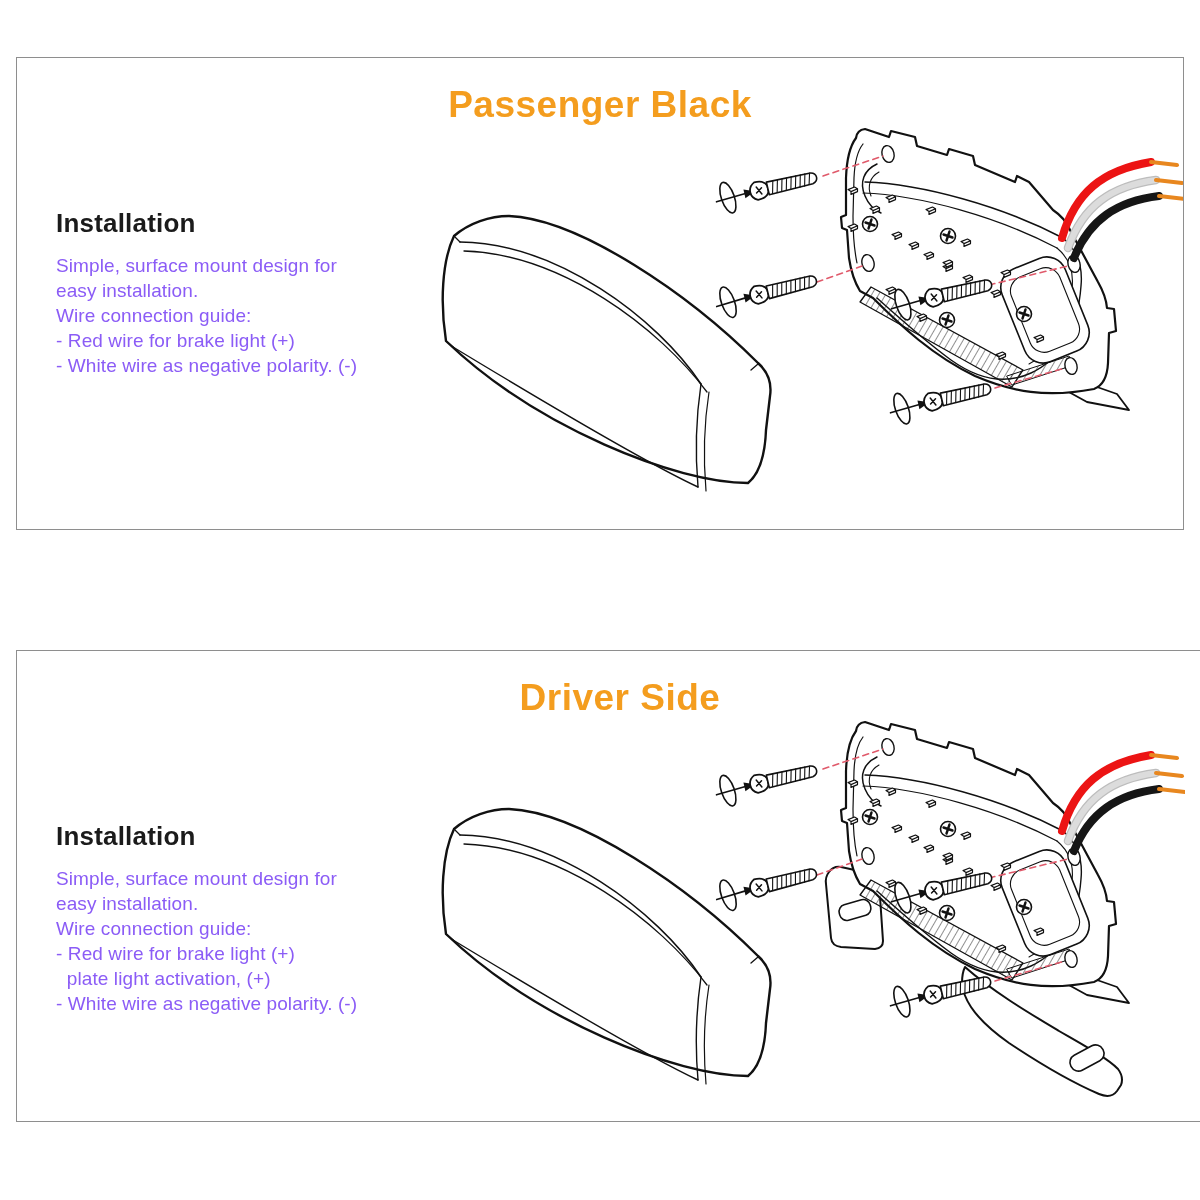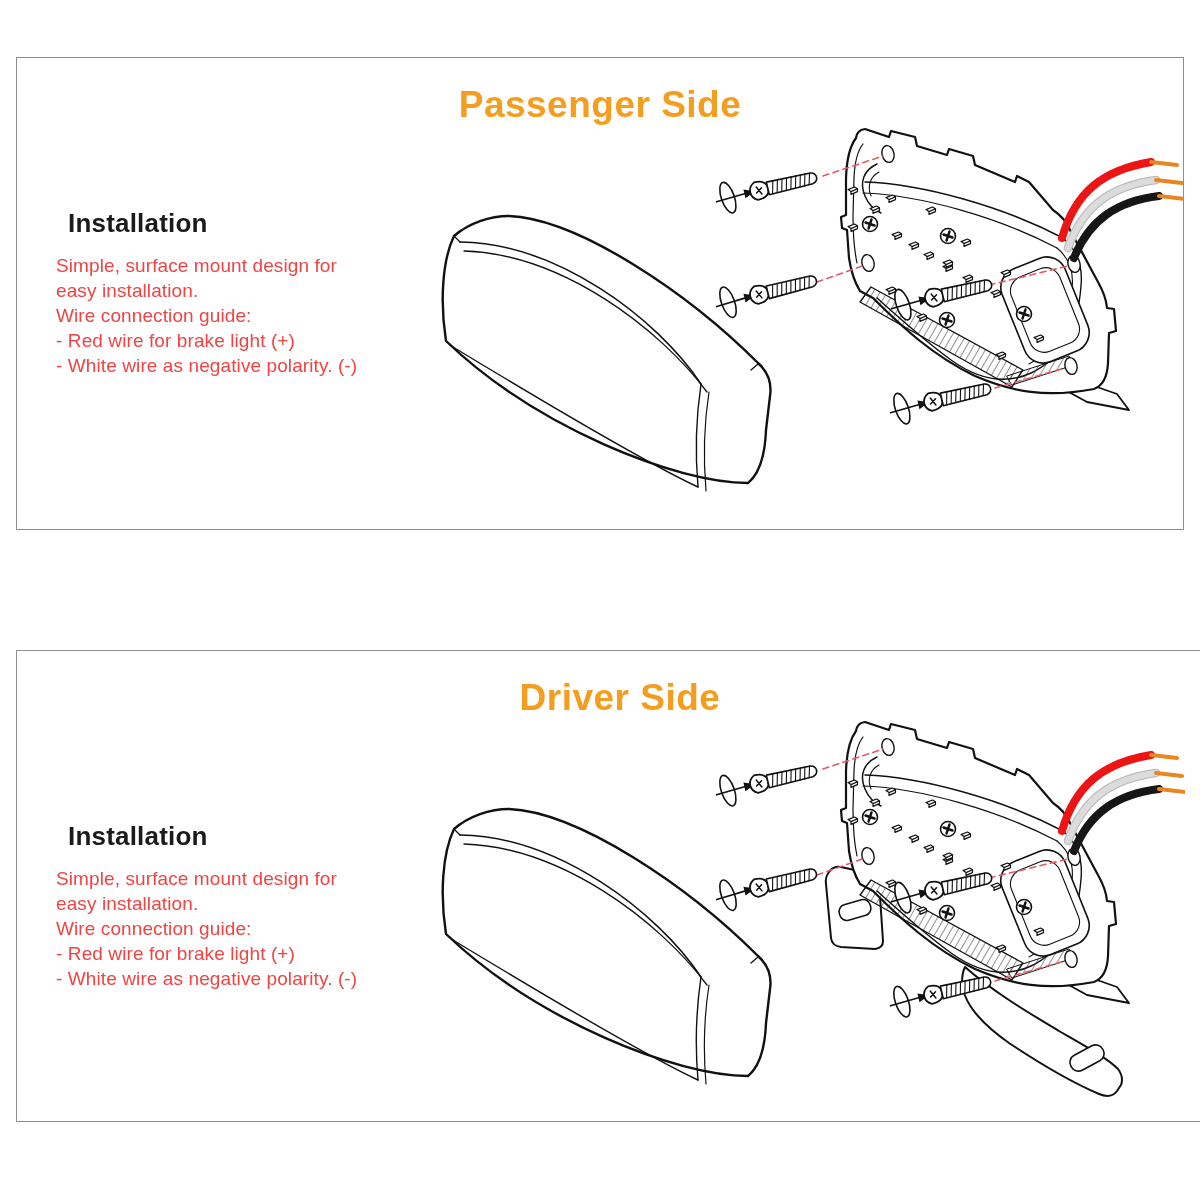--- a/index.html
+++ b/index.html
@@ -5,22 +5,22 @@
   html,body{margin:0;padding:0;background:#ffffff;}
   body{width:1200px;height:1200px;position:relative;font-family:"Liberation Sans",sans-serif;color:#1f1f1f;}
   .panel{position:absolute;left:16px;width:1166px;border:1px solid #8e8e8e;background:#fff;overflow:hidden;}
   #panel-passenger{top:57px;height:471px;}
   #panel-driver{top:650px;height:470px;padding-left:40px;}
   .panel-title{position:absolute;top:26px;left:0;width:100%;text-align:center;
     font-size:37px;font-weight:bold;letter-spacing:.5px;z-index:2;}
   .install-block{position:absolute;left:39px;z-index:2;}
   #panel-passenger .install-block{top:150px;}
   #panel-driver .install-block{top:170px;}
-  .install-heading{font-size:26px;font-weight:bold;color:#1b1b1b;margin:0 0 14px 12px;letter-spacing:.2px;}
-  .body-line{font-size:19px;line-height:25px;color:#ef4444;white-space:pre;letter-spacing:.1px;}
+  .install-heading{font-size:26px;font-weight:bold;color:#1b1b1b;margin:0 0 14px 0;letter-spacing:.2px;}
+  .body-line{font-size:19px;line-height:25px;color:#8b5cf6;white-space:pre;letter-spacing:.1px;}
   svg.diagram{position:absolute;left:0;top:0;width:1168px;height:473px;z-index:1;}
   svg{stroke-linecap:round;stroke-linejoin:round;}
 </style>
 </head>
 <body>
 
 <svg width="0" height="0" style="position:absolute" aria-hidden="true">
   <defs>
     <pattern id="hatch" patternUnits="userSpaceOnUse" width="6" height="6" patternTransform="rotate(30)">
       <line x1="0" y1="0" x2="0" y2="6" stroke="#222" stroke-width="1"></line>
@@ -180,21 +180,21 @@
     <g id="assembly">
       <use href="#lens"></use>
       <use href="#backplate"></use>
       <use href="#wires"></use>
       <use href="#screwset"></use>
     </g>
   </defs>
 </svg>
 
 <section class="panel" id="panel-passenger">
-  <div class="panel-title" style="color: rgb(244, 157, 30);">Passenger Side</div>
+  <div class="panel-title" style="color: rgb(244, 157, 30);">Passenger Black</div>
   <div class="install-block">
     <h2 class="install-heading">Installation</h2>
     <div class="body-line">Simple, surface mount design for</div>
     <div class="body-line">easy installation.</div>
     <div class="body-line">Wire connection guide:</div>
     <div class="body-line">- Red wire for brake light (+)</div>
     <div class="body-line">- White wire as negative polarity. (-)</div>
   </div>
   <svg class="diagram" viewBox="0 0 1168 473">
     <use href="#assembly"></use>
@@ -202,19 +202,20 @@
 </section>
 
 <section class="panel" id="panel-driver">
   <div class="panel-title" style="color: rgb(244, 157, 30);">Driver Side</div>
   <div class="install-block">
     <h2 class="install-heading">Installation</h2>
     <div class="body-line">Simple, surface mount design for</div>
     <div class="body-line">easy installation.</div>
     <div class="body-line">Wire connection guide:</div>
     <div class="body-line">- Red wire for brake light (+)</div>
+    <div class="body-line">  plate light activation, (+)</div>
     <div class="body-line">- White wire as negative polarity. (-)</div>
   </div>
   <svg class="diagram" viewBox="0 0 1168 473">
     <use href="#bracket"></use>
     <use href="#assembly"></use>
   </svg>
 </section>
 
 </body></html>

